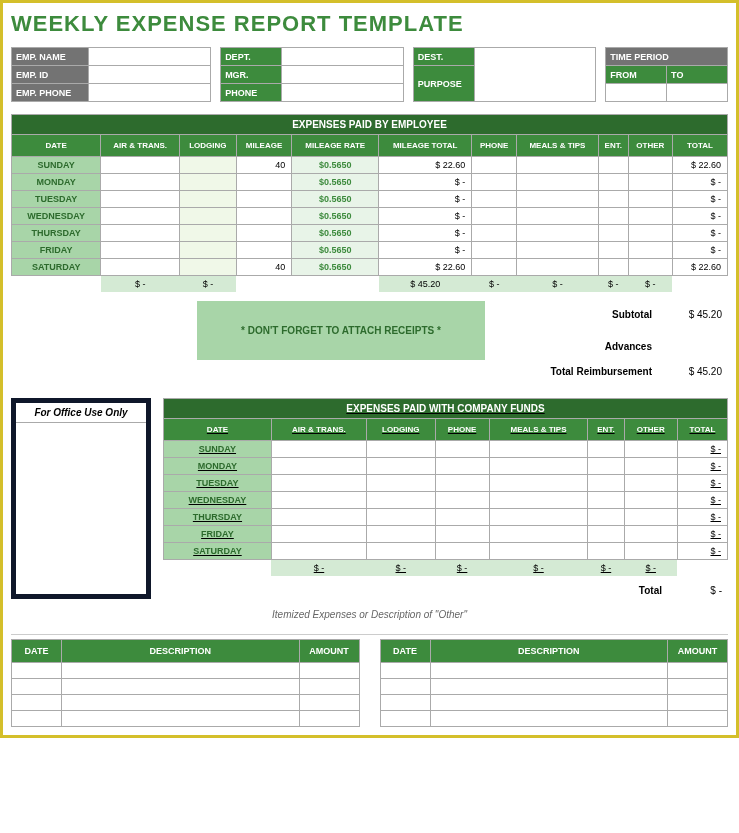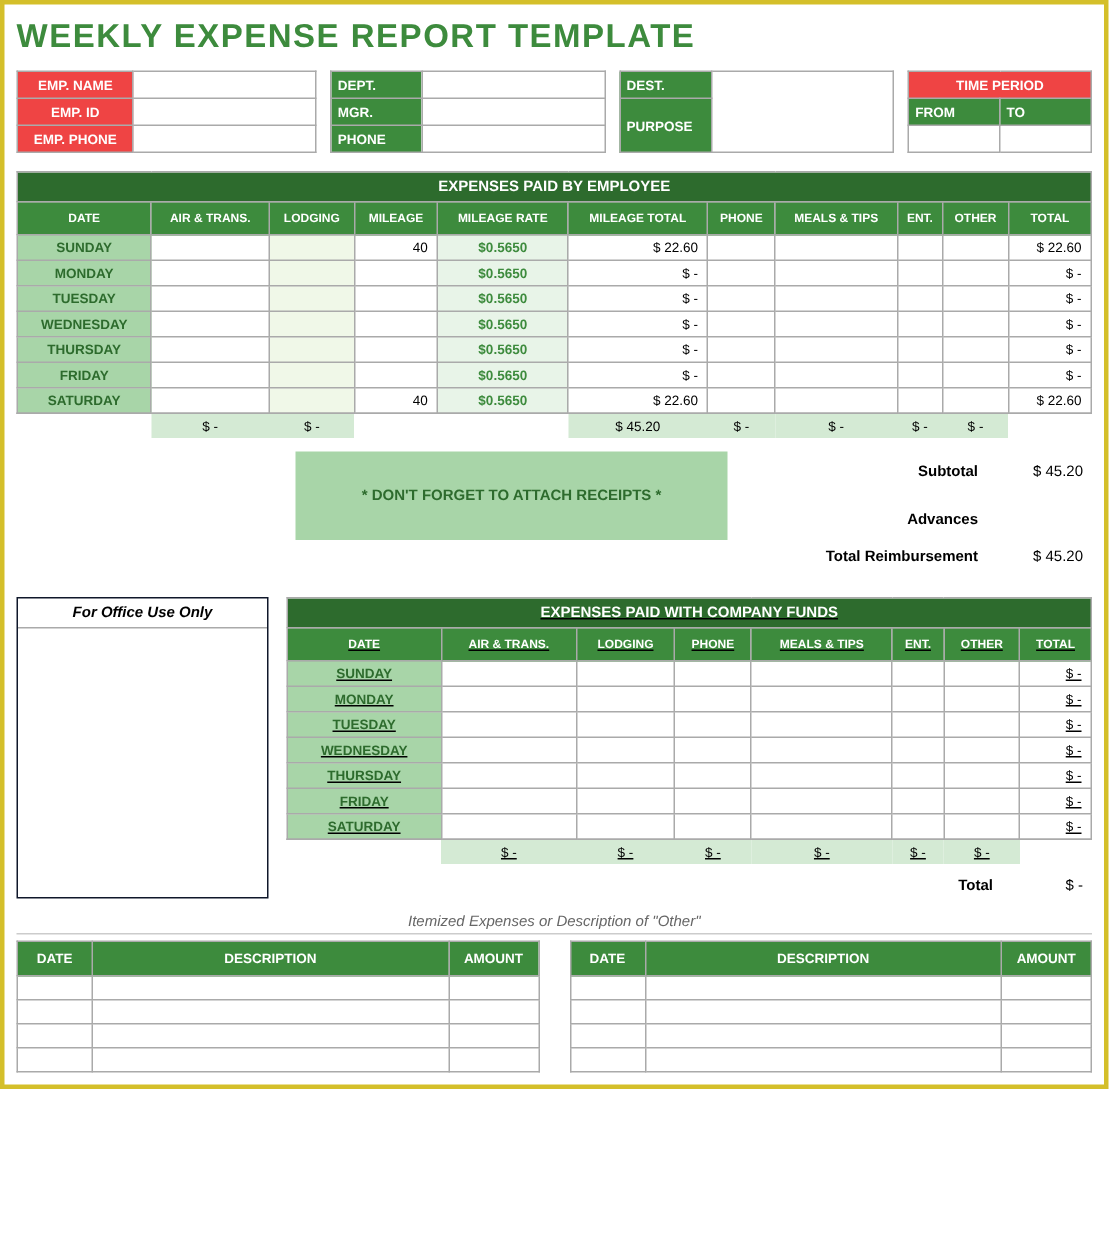--- a/index.html
+++ b/index.html
@@ -17,21 +17,21 @@
   font-weight: bold;
   letter-spacing: 1px;
   margin-bottom: 10px;
 }
 table { border-collapse: collapse; }
 td, th { border: 1px solid #aaa; padding: 3px 4px; font-size: 9px; }
 
 
 .info-table { width: 100%; margin-bottom: 12px; }
 .info-table td { height: 18px; }
-.label-cell { background: #ef4444; color: #fff; font-weight: bold; text-align: center; width: 70px; }
+.label-cell { background: #737373; color: #fff; font-weight: bold; text-align: left; width: 70px; }
 .label-cell2 { background: #3d8b3d; color: #fff; font-weight: bold; text-align: left; width: 55px; }
 .blank-cell { background: #fff; width: 110px; }
 .gap-cell { border: none !important; width: 8px; }
 
 
 .exp-table { width: 100%; margin-bottom: 4px; }
 .exp-title { background: #2d6b2d; color: #fff; font-weight: bold; text-align: center; font-size: 10px; padding: 4px; }
 .exp-head th { background: #3d8b3d; color: #fff; font-weight: bold; text-align: center; font-size: 8px; padding: 6px 2px; }
 .day-cell { background: #a8d5a8; color: #2d6b2d; font-weight: bold; text-align: center; }
 .rate-cell { background: #e8f4e8; color: #3d8b3d; font-weight: bold; text-align: center; }
@@ -39,27 +39,27 @@
 .val-cell { text-align: right; padding-right: 6px; }
 .sum-row td { background: #d4ead4; border: none; font-size: 9px; text-align: center; }
 .sum-row td.nb { background: transparent; }
 
 .summary { width: 100%; margin-top: 6px; }
 .summary td { border: none; font-size: 10px; text-align: right; padding: 3px 6px; }
 .receipt-note { background: #a8d5a8; color: #2d6b2d; font-weight: bold; text-align: center; padding: 24px; font-size: 10px; }
 
 
 .section2 { display: flex; gap: 12px; margin-top: 18px; }
-.office-box { border: 1px solid #0f172a; width: 168px; }
+.office-box { border: 5px solid #0f172a; width: 140px; }
 .office-head { font-style: italic; font-weight: bold; text-align: center; padding: 4px; border-bottom: 1px solid #aaa; font-size: 10px; }
 
 
 .cf-table { flex: 1; text-decoration: underline; }
 
-.itemized-title { text-align: center; color: #666; font-style: italic; font-size: 10px; margin: 10px 0 4px; border-bottom: 1px solid #ccc; padding-bottom: 2px; }
+.itemized-title { text-align: center; color: #666; font-style: italic; font-size: 10px; margin: 10px 0 4px; border-bottom: 1px solid #ccc; padding-bottom: 14px; }
 .item-row { display: flex; gap: 20px; }
 .item-table { flex: 1; }
 .item-table th { background: #3d8b3d; color: #fff; font-weight: bold; text-align: center; padding: 6px 2px; font-size: 9px; }
 .item-table td { height: 16px; }
 </style>
 </head>
 <body>
 
 <div class="title">WEEKLY EXPENSE REPORT TEMPLATE</div>
 

